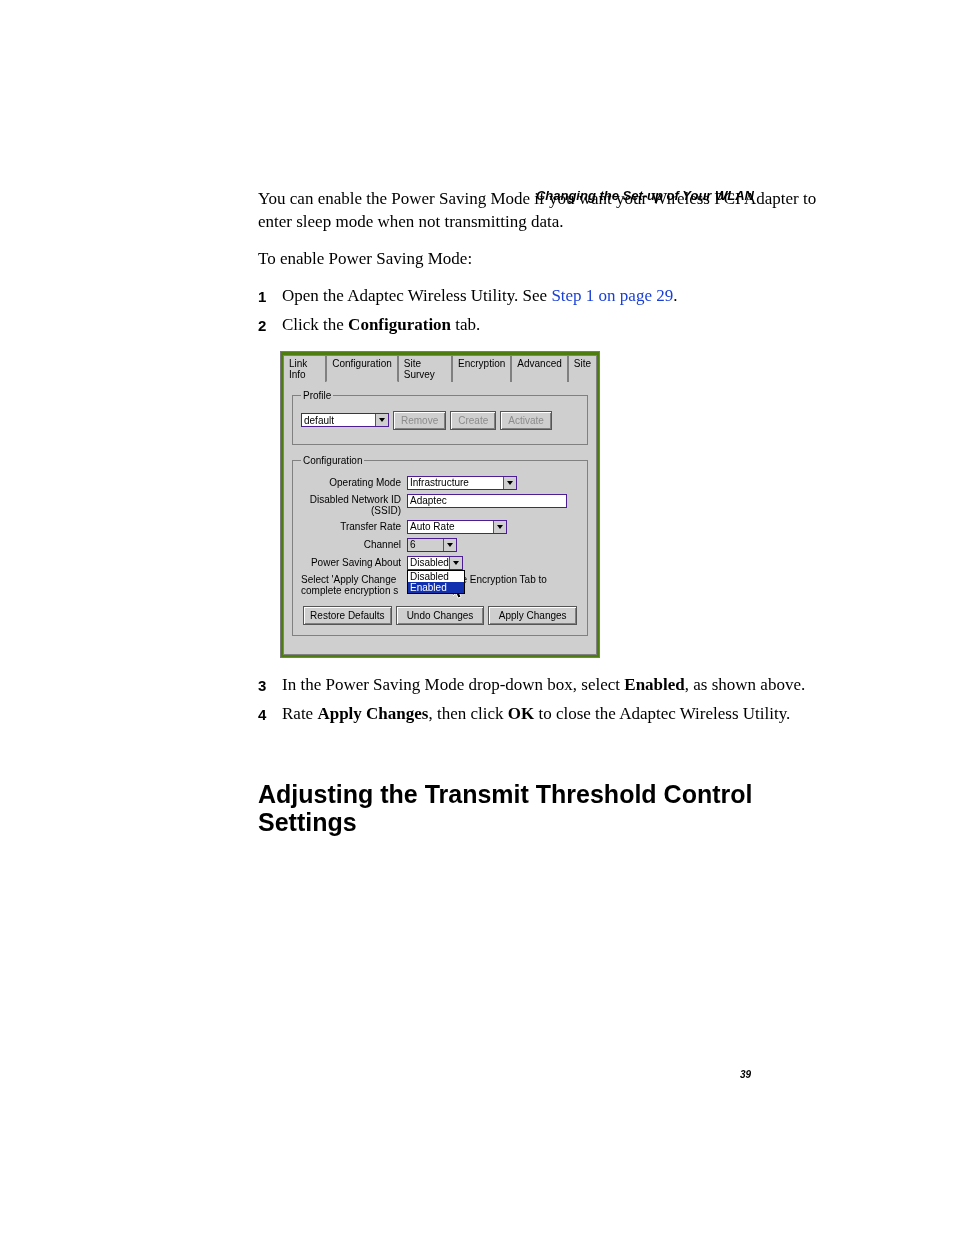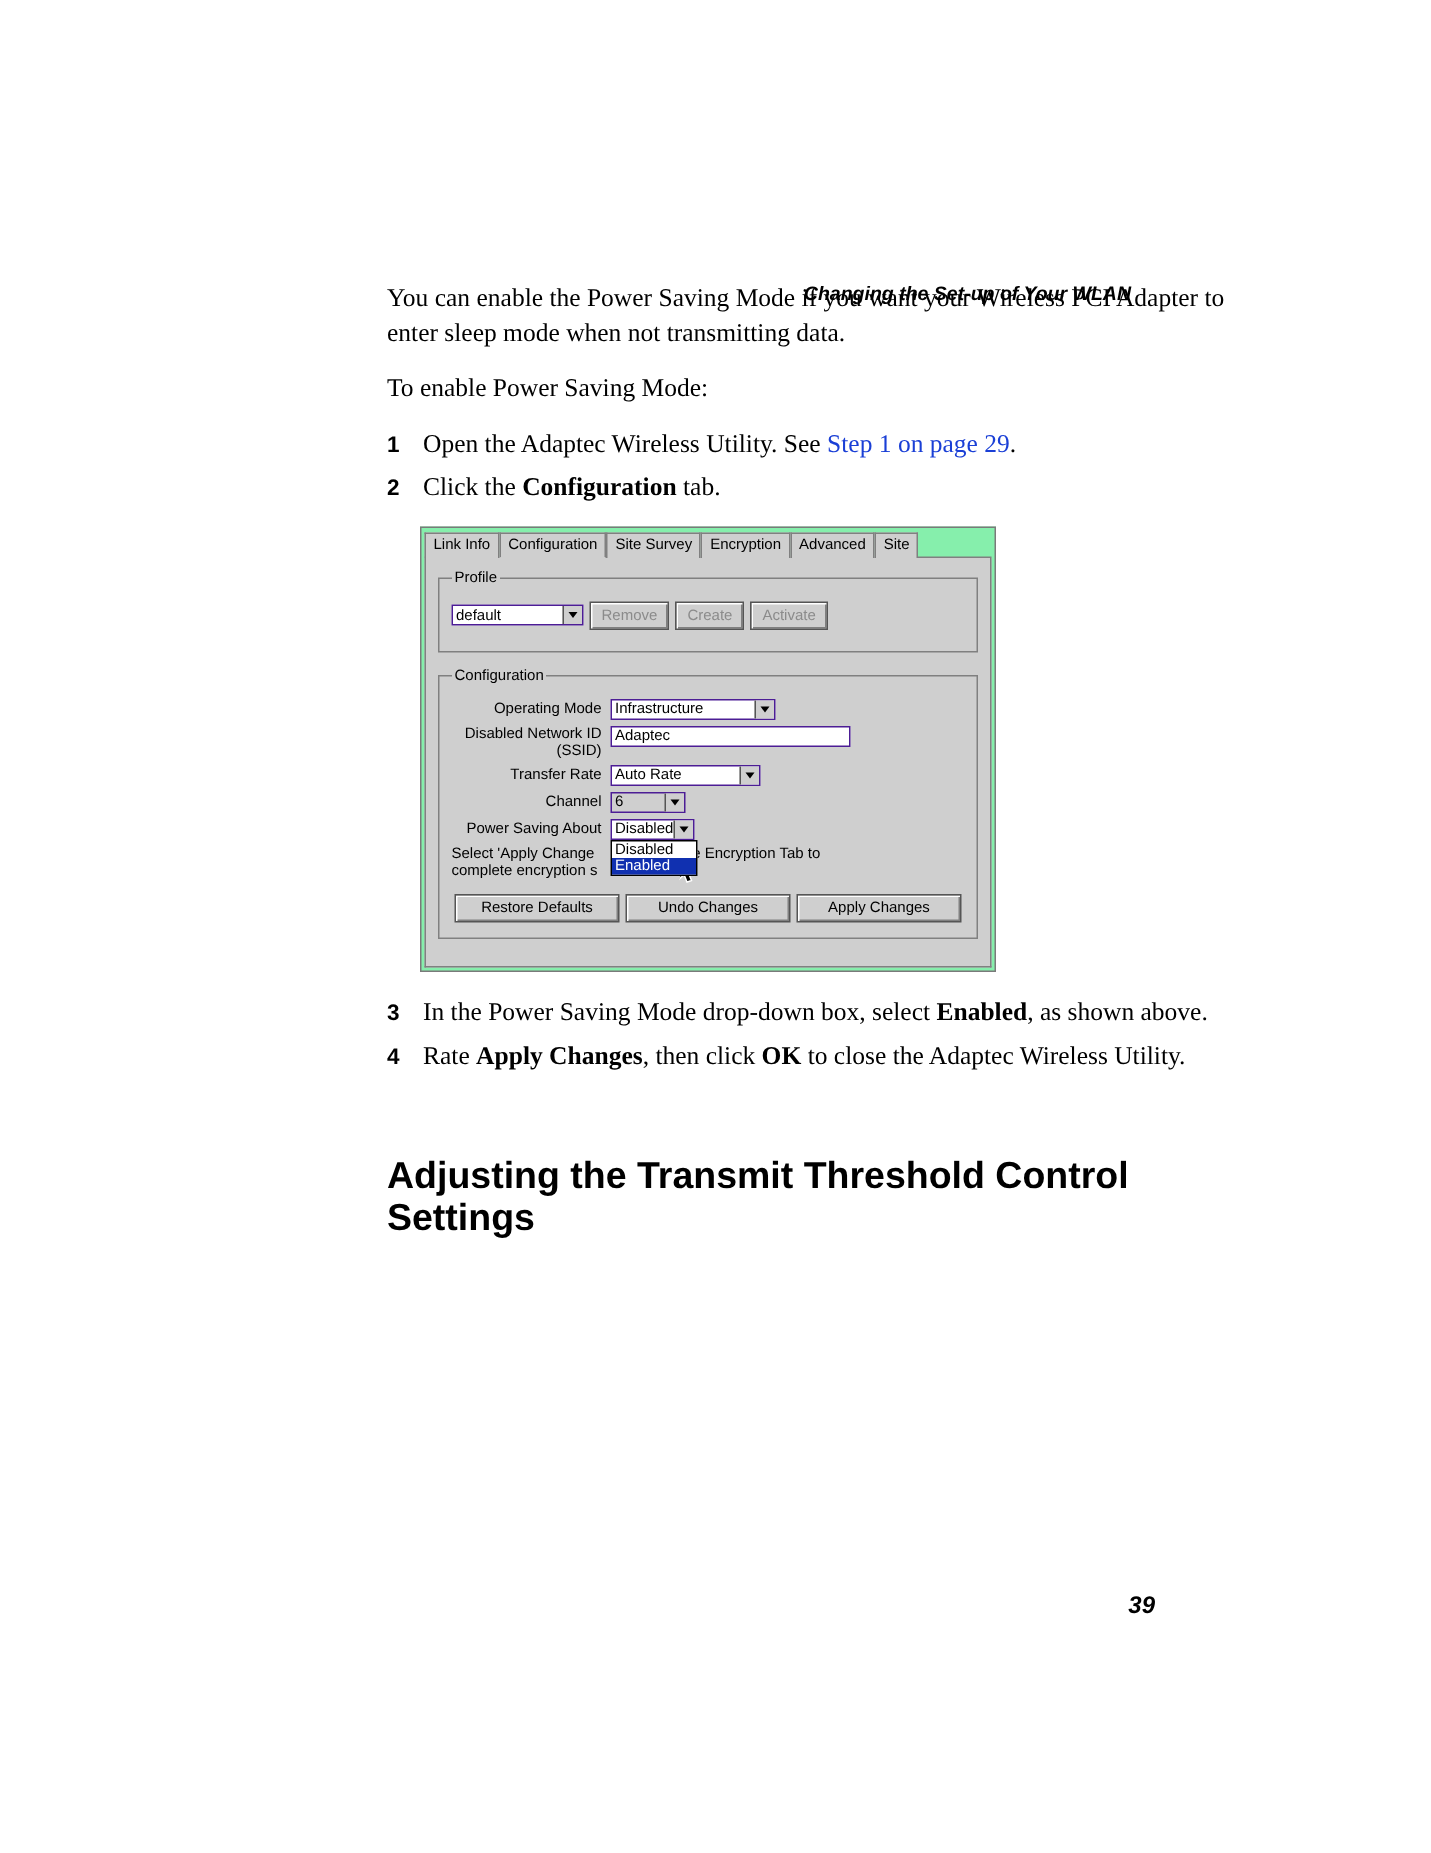--- a/index.html
+++ b/index.html
@@ -61,22 +61,22 @@
   ol.steps > li .step-body { flex: 1; }
   a.xref { color: #1a3fd6; text-decoration: none; }
   b { font-weight: bold; }
   em { font-style: italic; }
 
   
   .shot-wrap {
     margin: 10px 0 16px 22px;
   }
   .shot {
-    width: 384px;
-    background: #86efac;
+    width: 320px;
+    background: #4d7c0f;
     border: 1px solid #7a7a7a;
     font-family: "Tahoma", "MS Sans Serif", sans-serif;
     font-size: 10px;
     color: #000;
     padding: 2px;
     box-sizing: border-box;
   }
   
   .tabs { display: flex; border-bottom: 1px solid #808080; }
   .tab {
@@ -161,25 +161,25 @@
   .dd-item.hover { background: #1030b0; color: #fff; }
   .help-line { font-size: 10px; margin-top: 2px; }
   .btn-row { display: flex; margin-top: 10px; }
   .btn-row .btn { flex: 1; margin: 0 2px; padding: 0 0; }
 
   svg.cursor { position: absolute; }
 
   .page-number {
     position: absolute;
     bottom: 155px;
-    right: 184px;
+    right: 203px;
     font-family: Arial, Helvetica, sans-serif;
     font-weight: bold;
     font-style: italic;
-    font-size: 16px;
+    font-size: 10px;
   }
 </style>
 </head>
 <body>
 
 <div class="page">
   <div class="running-head">Changing the Set-up of Your WLAN</div>
 
 
   <p class="body">You can enable the Power Saving Mode if you want your Wireless PCI Adapter to enter sleep mode when not transmitting data.</p>

